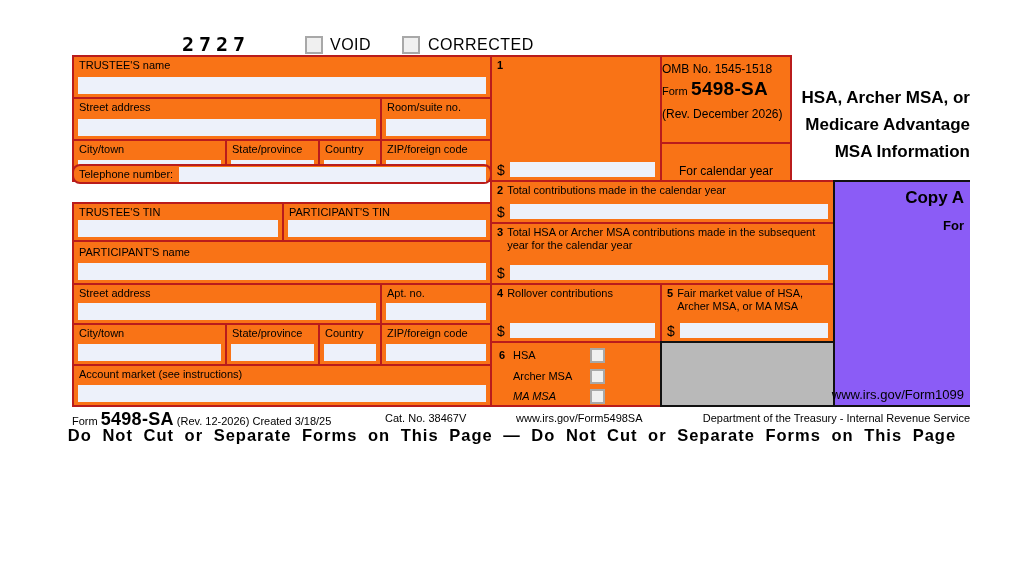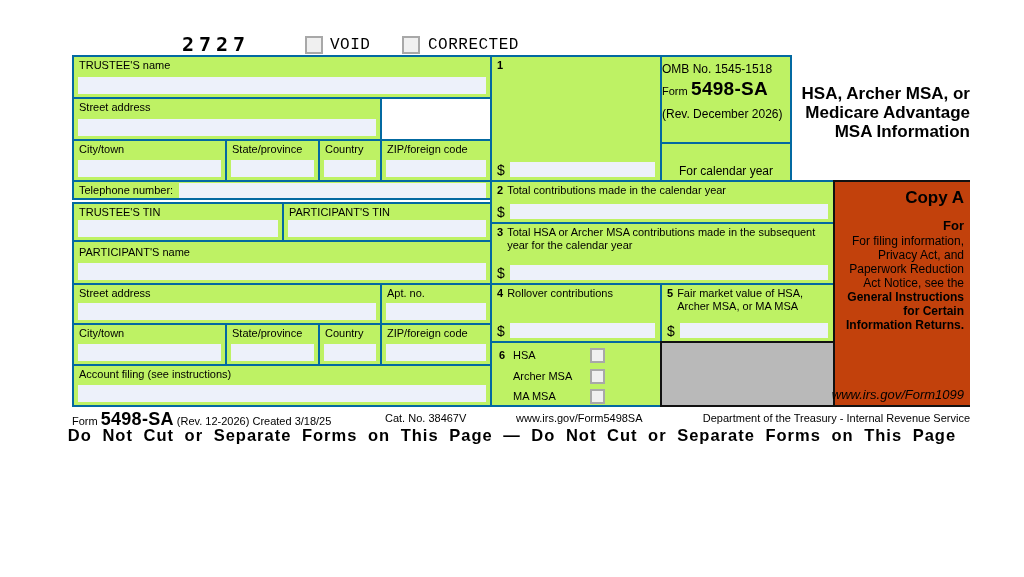--- a/index.html
+++ b/index.html
@@ -1,53 +1,53 @@
 <!DOCTYPE html>
 <html><head>
 <meta charset="utf-8">
 <style>
   html,body{margin:0;padding:0;background:#ffffff;}
   body{font-family:"Liberation Sans", sans-serif; color:#000;}
   #canvas{position:relative;width:1024px;height:577px;background:#fff;overflow:hidden;}
 
-  .cell{position:absolute;border:2px solid #0369a1;box-sizing:border-box;background:#bef264;}
+  .cell{position:absolute;border:2px solid #b91c1c;box-sizing:border-box;background:#f97316;}
   .lbl{font-size:11px;line-height:13px;padding:2px 0 0 5px;display:block;}
   .fill{position:absolute;left:4px;right:4px;bottom:3px;height:17px;background:#edf1fa;}
   .numlbl{display:flex;align-items:flex-start;padding:2px 4px 0 5px;font-size:11px;line-height:13px;}
   .numlbl .num{font-weight:bold;margin-right:4px;}
   .dollar-row{position:absolute;left:5px;right:5px;bottom:2px;display:flex;align-items:flex-end;}
   .dollar{font-size:14px;line-height:16px;}
   .amount-fill{flex:1;height:15px;background:#edf1fa;margin-left:5px;margin-bottom:1px;}
   .cb{box-sizing:border-box;border:2px solid #a8a8a8;background:#f0f0f0;}
 
   
   .print-num{position:absolute;left:182px;top:32px;font-family:"DejaVu Sans Mono", monospace;font-size:20px;font-weight:bold;letter-spacing:5px;}
   .hdr-cb{position:absolute;top:36px;width:18px;height:18px;}
-  .hdr-cb-label{position:absolute;top:36px;font-size:16px;letter-spacing:0.5px;font-family:Liberation Mono, monospace;}
+  .hdr-cb-label{position:absolute;top:36px;font-size:16px;letter-spacing:0.5px;}
 
   
   .omb-inner{text-align:left;font-size:12px;line-height:14px;padding-top:5px;}
   .form-line{margin-top:6px;}
   .form-word-sm{font-size:11px;}
   .form-num-lg{font-size:19px;font-weight:bold;letter-spacing:0.3px;}
   .rev-line{margin-top:9px;}
   .calyear{text-align:center;font-size:12px;padding-top:20px;}
   .calyear-underline{display:inline-block;width:58px;height:14px;border-bottom:2px solid #111;background:#edf1fa;margin-top:3px;}
 
   
-  .main-title{position:absolute;left:792px;top:84px;width:178px;text-align:right;font-weight:bold;font-size:17px;line-height:19px;}
-
-  
-  .copya{position:absolute;left:833px;top:180px;width:137px;height:227px;box-sizing:border-box;border-left:2px solid #111;border-top:2px solid #111;border-bottom:2px solid #111;background:#c2410c;padding:4px 6px 0 2px;text-align:right;}
+  .main-title{position:absolute;left:792px;top:84px;width:178px;text-align:right;font-weight:bold;font-size:17px;line-height:27px;}
+
+  
+  .copya{position:absolute;left:833px;top:180px;width:137px;height:227px;box-sizing:border-box;border-left:2px solid #111;border-top:2px solid #111;border-bottom:2px solid #111;background:#8b5cf6;padding:4px 6px 0 2px;text-align:right;}
   .copya .t1{font-size:17px;font-weight:bold;margin:2px 0 10px 0;}
   .copya .t2{font-size:13px;font-weight:bold;margin:0 0 1px 0;}
   .copya .t3{font-size:14px;font-weight:bold;line-height:16px;margin:0 0 14px 0;}
   .copya .notice{font-size:12px;line-height:14px;margin:0;}
   .copya .notice .nb{font-weight:bold;}
-  .copya .url{position:absolute;right:6px;bottom:3px;font-style:italic;font-size:13px;}
+  .copya .url{position:absolute;right:6px;bottom:3px;font-size:13px;}
 
   
   .b6row-label{position:absolute;left:26px;font-size:11px;}
   .b6num{position:absolute;left:7px;font-weight:bold;font-size:11px;}
   .b6cb{position:absolute;left:98px;width:15px;height:15px;}
 
   .graycell{position:absolute;box-sizing:border-box;border:2px solid #111;background:#b9b9b9;}
 
   
   .footer-left{position:absolute;left:72px;top:409px;display:flex;align-items:baseline;white-space:nowrap;font-size:11px;}
@@ -68,39 +68,43 @@
 
   <div class="cell" style="left:72px;top:55px;width:420px;height:44px;">
     <span class="lbl">TRUSTEE'S name</span>
     <div class="fill"></div>
   </div>
 
   <div class="cell" style="left:72px;top:97px;width:310px;height:44px;">
     <span class="lbl">Street address</span>
     <div class="fill"></div>
   </div>
+  <div class="cell" style="left:380px;top:97px;width:112px;height:44px;">
+    <span class="lbl">Room/suite no.</span>
+    <div class="fill"></div>
+  </div>
 
   <div class="cell" style="left:72px;top:139px;width:155px;height:43px;">
     <span class="lbl">City/town</span>
     <div class="fill"></div>
   </div>
   <div class="cell" style="left:225px;top:139px;width:95px;height:43px;">
     <span class="lbl">State/province</span>
     <div class="fill"></div>
   </div>
   <div class="cell" style="left:318px;top:139px;width:64px;height:43px;">
     <span class="lbl">Country</span>
     <div class="fill"></div>
   </div>
   <div class="cell" style="left:380px;top:139px;width:112px;height:43px;">
     <span class="lbl">ZIP/foreign code</span>
     <div class="fill"></div>
   </div>
 
-  <div class="cell" style="left:72px;top:180px;width:420px;height:20px;">
+  <div class="cell" style="left:72px;top:164px;width:420px;height:20px;border-radius:8px;">
     <div style="display:flex;align-items:center;height:100%;padding:0 4px 0 5px;">
       <span style="font-size:11px;white-space:nowrap;">Telephone number:</span>
       <div style="flex:1;height:15px;background:#edf1fa;margin-left:6px;"></div>
     </div>
   </div>
 
   <div class="cell" style="left:72px;top:202px;width:212px;height:40px;">
     <span class="lbl">TRUSTEE'S TIN</span>
     <div class="fill"></div>
   </div>
@@ -134,21 +138,21 @@
   <div class="cell" style="left:318px;top:323px;width:64px;height:43px;">
     <span class="lbl">Country</span>
     <div class="fill"></div>
   </div>
   <div class="cell" style="left:380px;top:323px;width:112px;height:43px;">
     <span class="lbl">ZIP/foreign code</span>
     <div class="fill"></div>
   </div>
 
   <div class="cell" style="left:72px;top:364px;width:420px;height:43px;">
-    <span class="lbl">Account filing (see instructions)</span>
+    <span class="lbl">Account market (see instructions)</span>
     <div class="fill"></div>
   </div>
 
   <div class="cell" style="left:490px;top:55px;width:172px;height:127px;">
     <div class="numlbl">
       <span class="num">1</span>
     </div>
     <div class="dollar-row">
       <span class="dollar">$</span>
       <div class="amount-fill"></div>
@@ -217,30 +221,29 @@
       <div class="amount-fill"></div>
     </div>
   </div>
 
   <div class="cell" style="left:490px;top:341px;width:172px;height:66px;">
     <span class="b6num" style="top:6px;">6</span>
     <span class="b6row-label" style="top:6px;left:21px;">HSA</span>
     <div class="cb b6cb" style="top:5px;"></div>
     <span class="b6row-label" style="top:27px;left:21px;">Archer MSA</span>
     <div class="cb b6cb" style="top:26px;"></div>
-    <span class="b6row-label" style="top:47px;left:21px;">MA MSA</span>
+    <span class="b6row-label" style="top:47px;left:21px;font-style:italic;">MA MSA</span>
     <div class="cb b6cb" style="top:46px;"></div>
   </div>
 
   <div class="graycell" style="left:660px;top:341px;width:175px;height:66px;"></div>
 
   <div class="copya">
     <div class="t1">Copy A</div>
     <div class="t2">For</div>
-    <p class="notice"><span>For filing information, Privacy Act, and Paperwork Reduction Act Notice, see the </span><span class="nb">General Instructions for Certain Information Returns.</span></p>
     <div class="url">www.irs.gov/Form1099</div>
   </div>
 
   <div class="footer-left">
     <span>Form</span>
     <span class="fnum">5498-SA</span>
     <span>(Rev. 12-2026) Created 3/18/25</span>
   </div>
   <div class="footer-item" style="left:385px;">Cat. No. 38467V</div>
   <div class="footer-item" style="left:516px;">www.irs.gov/Form5498SA</div>

